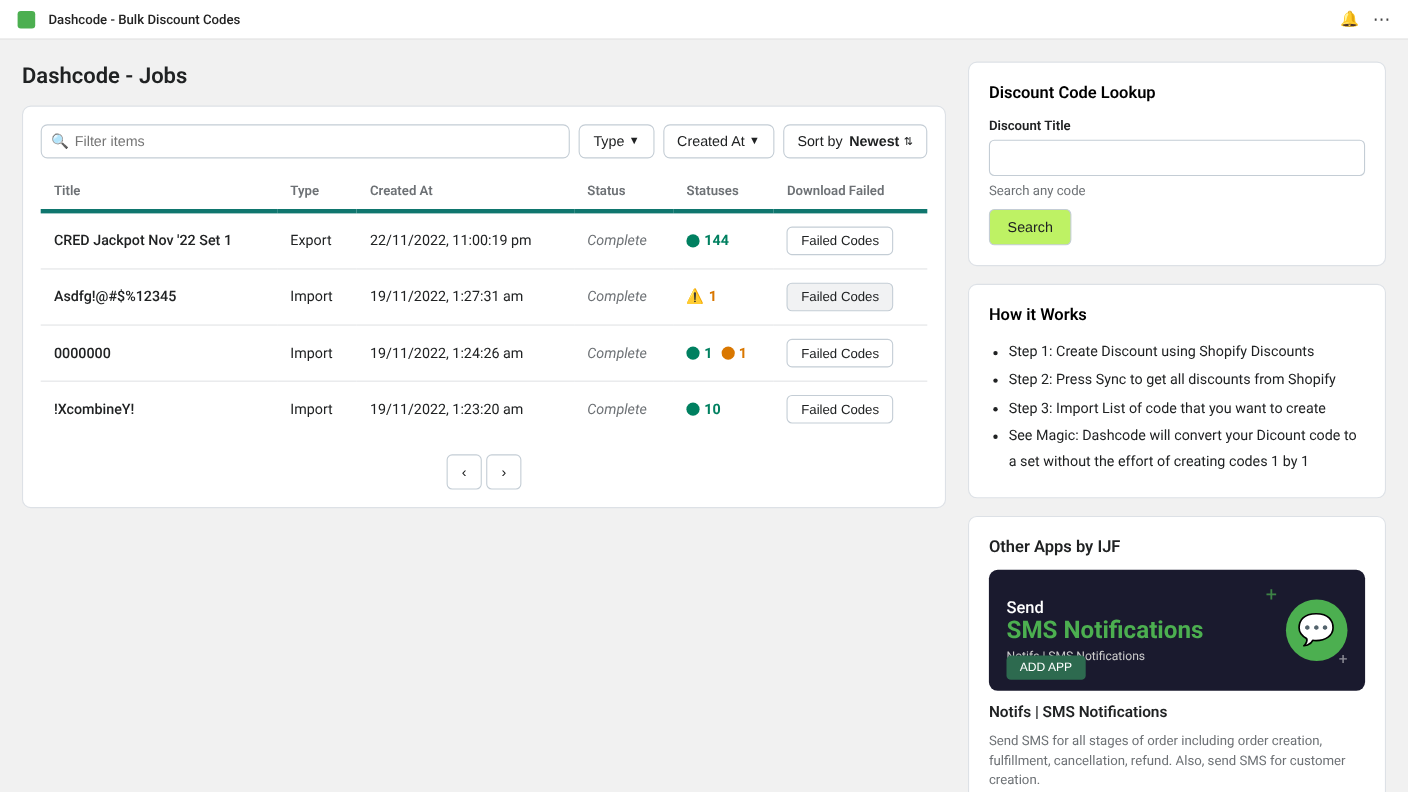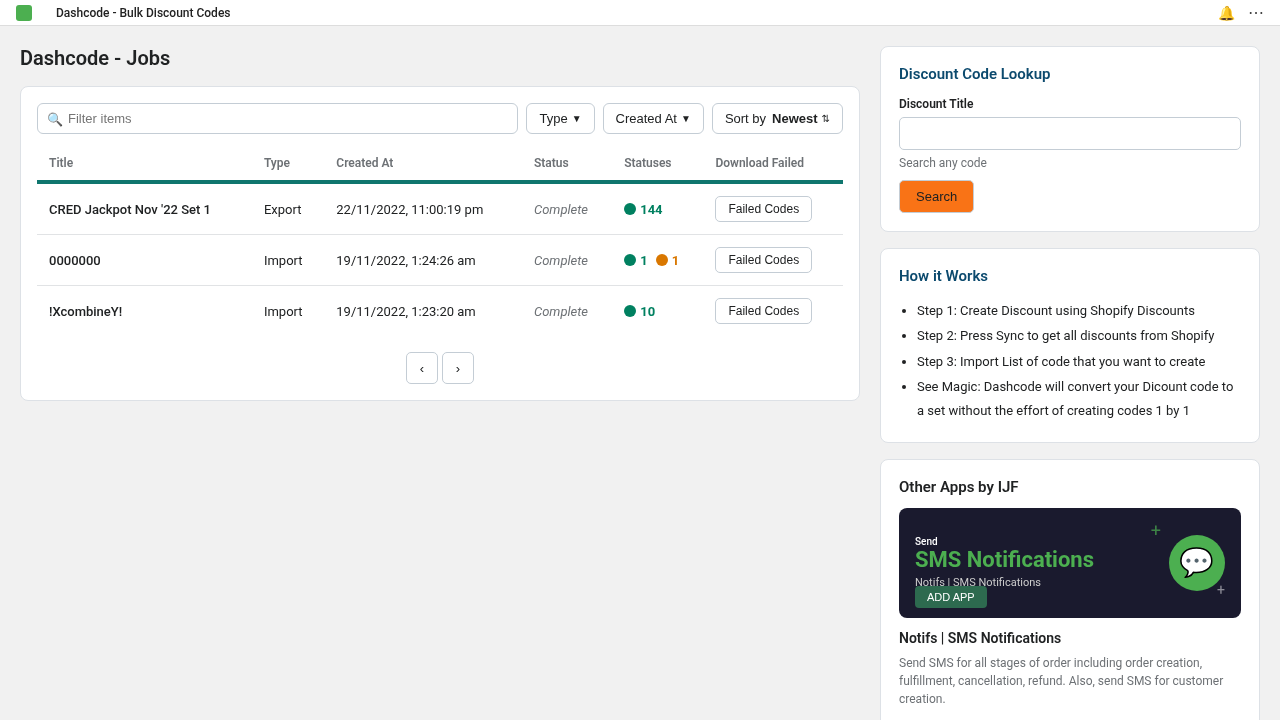--- a/index.html
+++ b/index.html
@@ -6,24 +6,24 @@
     body {
       font-family: -apple-system, BlinkMacSystemFont, 'Segoe UI', Roboto, sans-serif;
       font-size: 13px;
       background: #f1f1f1;
       color: #202223;
     }
     .top-bar {
       background: #fff;
       border-bottom: 1px solid #ddd;
       padding: 0 16px;
-      height: 26px;
-      display: flex;
-      align-items: center;
-      gap: 24px;
+      height: 36px;
+      display: flex;
+      align-items: center;
+      gap: 12px;
       font-size: 12px;
       color: #444;
     }
     .top-bar-icon {
       width: 16px; height: 16px;
       background: #4caf50;
       border-radius: 3px;
       display: inline-block;
     }
     .top-bar-title { font-weight: 500; color: #222; }
@@ -192,21 +192,21 @@
       background: #fff;
       border: 1px solid #dde1e6;
       border-radius: 8px;
       padding: 18px;
       margin-bottom: 16px;
     }
     .sidebar-section-title {
       font-size: 15px;
       font-weight: 600;
       margin-bottom: 14px;
-      color: #0c4a6e;
+      color: #000000;
     }
     .sidebar-label {
       font-size: 12px;
       font-weight: 600;
       color: #202223;
       margin-bottom: 6px;
     }
     .sidebar-input {
       width: 100%;
       padding: 8px 10px;
@@ -216,21 +216,21 @@
       margin-bottom: 6px;
       outline: none;
     }
     .sidebar-helper {
       font-size: 12px;
       color: #6d7175;
       margin-bottom: 10px;
     }
     .sidebar-search-btn {
       padding: 8px 16px;
-      background: #f97316;
+      background: #bef264;
       border: 1px solid #c4cdd5;
       border-radius: 5px;
       font-size: 13px;
       cursor: pointer;
       color: #202223;
     }
 
     .how-it-works-list {
       list-style: disc;
       padding-left: 18px;
@@ -254,21 +254,21 @@
       align-items: center;
       justify-content: space-between;
       margin-bottom: 12px;
       position: relative;
       overflow: hidden;
       min-height: 110px;
     }
     .sms-banner-left {}
     .sms-banner-send {
       color: #fff;
-      font-size: 10px;
+      font-size: 15px;
       font-weight: 500;
     }
     .sms-banner-sms {
       color: #4caf50;
       font-size: 22px;
       font-weight: 700;
       text-align: center;
     }
     .sms-banner-notifs {
       color: #ccc;
@@ -374,20 +374,35 @@
               <td class="status-complete">Complete</td>
               <td>
                 <div class="statuses-cell">
                   <span class="badge-green">
                     <span style="display:inline-block;width:12px;height:12px;background:#008060;border-radius:50;border-radius:50%;"></span>
                     <strong>144</strong>
                   </span>
                 </div>
               </td>
               <td><button class="failed-btn">Failed Codes</button></td>
+            </tr>
+            <tr>
+              <td class="title-cell">Asdfg!@#$%12345</td>
+              <td>Import</td>
+              <td>19/11/2022, 1:27:31 am</td>
+              <td class="status-complete">Complete</td>
+              <td>
+                <div class="statuses-cell">
+                  <span class="badge-warning">
+                    <span style="font-size:13px;">⚠️</span>
+                    <strong>1</strong>
+                  </span>
+                </div>
+              </td>
+              <td><button class="failed-btn-active">Failed Codes</button></td>
             </tr>
             <tr>
               <td class="title-cell">0000000</td>
               <td>Import</td>
               <td>19/11/2022, 1:24:26 am</td>
               <td class="status-complete">Complete</td>
               <td>
                 <div class="statuses-cell">
                   <span class="badge-green">
                     <span style="display:inline-block;width:12px;height:12px;background:#008060;border-radius:50;border-radius:50%;"></span>

